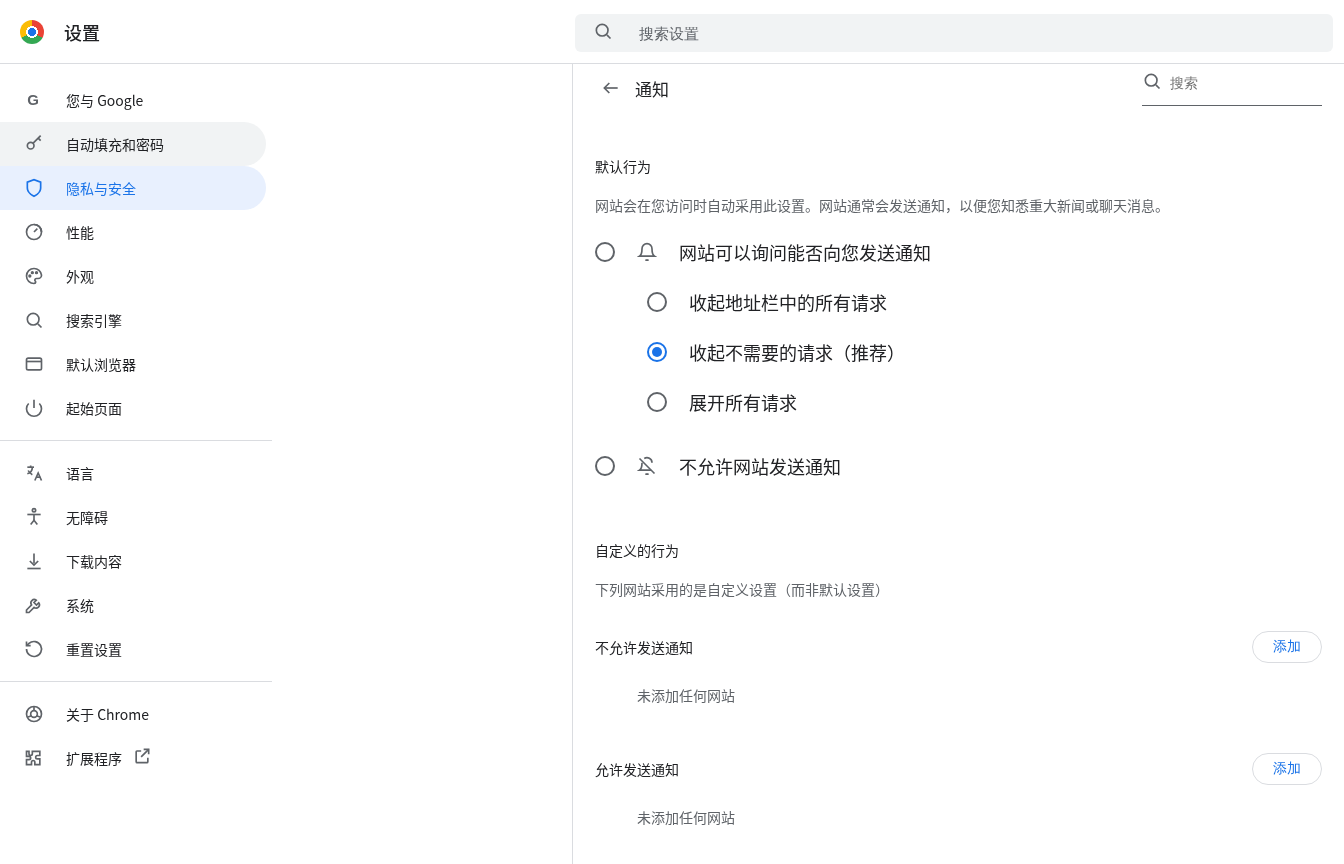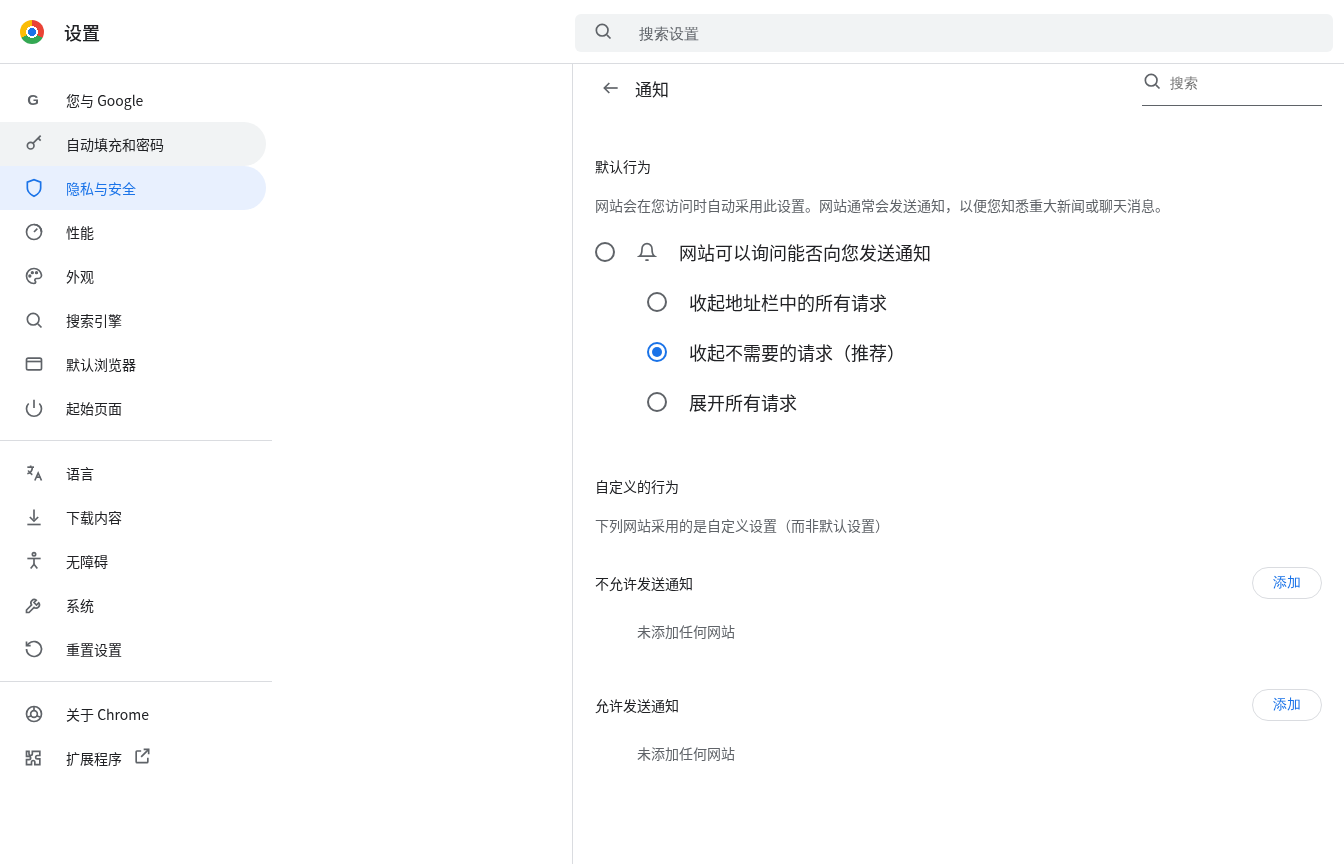--- a/index.html
+++ b/index.html
@@ -246,37 +246,37 @@
             <path d="M5 9c1 2 3 4 5 5"></path>
             <path d="M13 21l4-9 4 9"></path>
             <path d="M14.5 17h5"></path>
           </svg>
         </span>
         <span>语言</span>
       </div>
       <div class="sidebar-item">
         <span class="icon">
           <svg viewBox="0 0 24 24" stroke="#5f6368" stroke-width="2" fill="none">
-            <path d="M12 3v12"></path>
-            <polyline points="7 12 12 17 17 12"></polyline>
-            <line x1="4" y1="21" x2="20" y2="21"></line>
-          </svg>
-        </span>
-        <span>下载内容</span>
-      </div>
-      <div class="sidebar-item">
-        <span class="icon">
-          <svg viewBox="0 0 24 24" stroke="#5f6368" stroke-width="2" fill="none">
             <circle cx="12" cy="4" r="2"></circle>
             <path d="M4 9h16"></path>
             <path d="M12 9v7"></path>
             <path d="M8 21l4-5 4 5"></path>
           </svg>
         </span>
         <span>无障碍</span>
+      </div>
+      <div class="sidebar-item">
+        <span class="icon">
+          <svg viewBox="0 0 24 24" stroke="#5f6368" stroke-width="2" fill="none">
+            <path d="M12 3v12"></path>
+            <polyline points="7 12 12 17 17 12"></polyline>
+            <line x1="4" y1="21" x2="20" y2="21"></line>
+          </svg>
+        </span>
+        <span>下载内容</span>
       </div>
       <div class="sidebar-item">
         <span class="icon">
           <svg viewBox="0 0 24 24" stroke="#5f6368" stroke-width="2" fill="none">
             <path d="M14.7 6.3a4 4 0 0 0-5.6 5.6L3 18v3h3l6.1-6.1a4 4 0 0 0 5.6-5.6L15 12l-3-3 2.7-2.7z"></path>
           </svg>
         </span>
         <span>系统</span>
       </div>
       <div class="sidebar-item">
@@ -362,20 +362,32 @@
     <div class="radio-row sub">
       <div class="radio checked"></div>
       <div class="row-label">收起不需要的请求（推荐）</div>
     </div>
 
     <div class="radio-row sub">
       <div class="radio"></div>
       <div class="row-label">展开所有请求</div>
     </div>
 
+    <div class="radio-row" style="margin-top:20px">
+      <div class="radio"></div>
+      <div class="row-icon">
+        <svg viewBox="0 0 24 24" fill="none" stroke="currentColor" stroke-width="2">
+            <path d="M13.7 21a2 2 0 0 1-3.4 0"></path>
+            <path d="M18 8a6 6 0 0 0-9.3-5"></path>
+            <path d="M6 8c0 7-3 9-3 9h14"></path>
+            <line x1="3" y1="3" x2="21" y2="21"></line>
+          </svg>
+      </div>
+      <div class="row-label">不允许网站发送通知</div>
+    </div>
 
     <div class="section-title" style="margin-top:52px">自定义的行为</div>
     <div class="section-desc">下列网站采用的是自定义设置（而非默认设置）</div>
 
     <div class="perm-section">
       <div>不允许发送通知</div>
       <button class="add-btn">添加</button>
     </div>
     <div class="empty-text">未添加任何网站</div>
 

